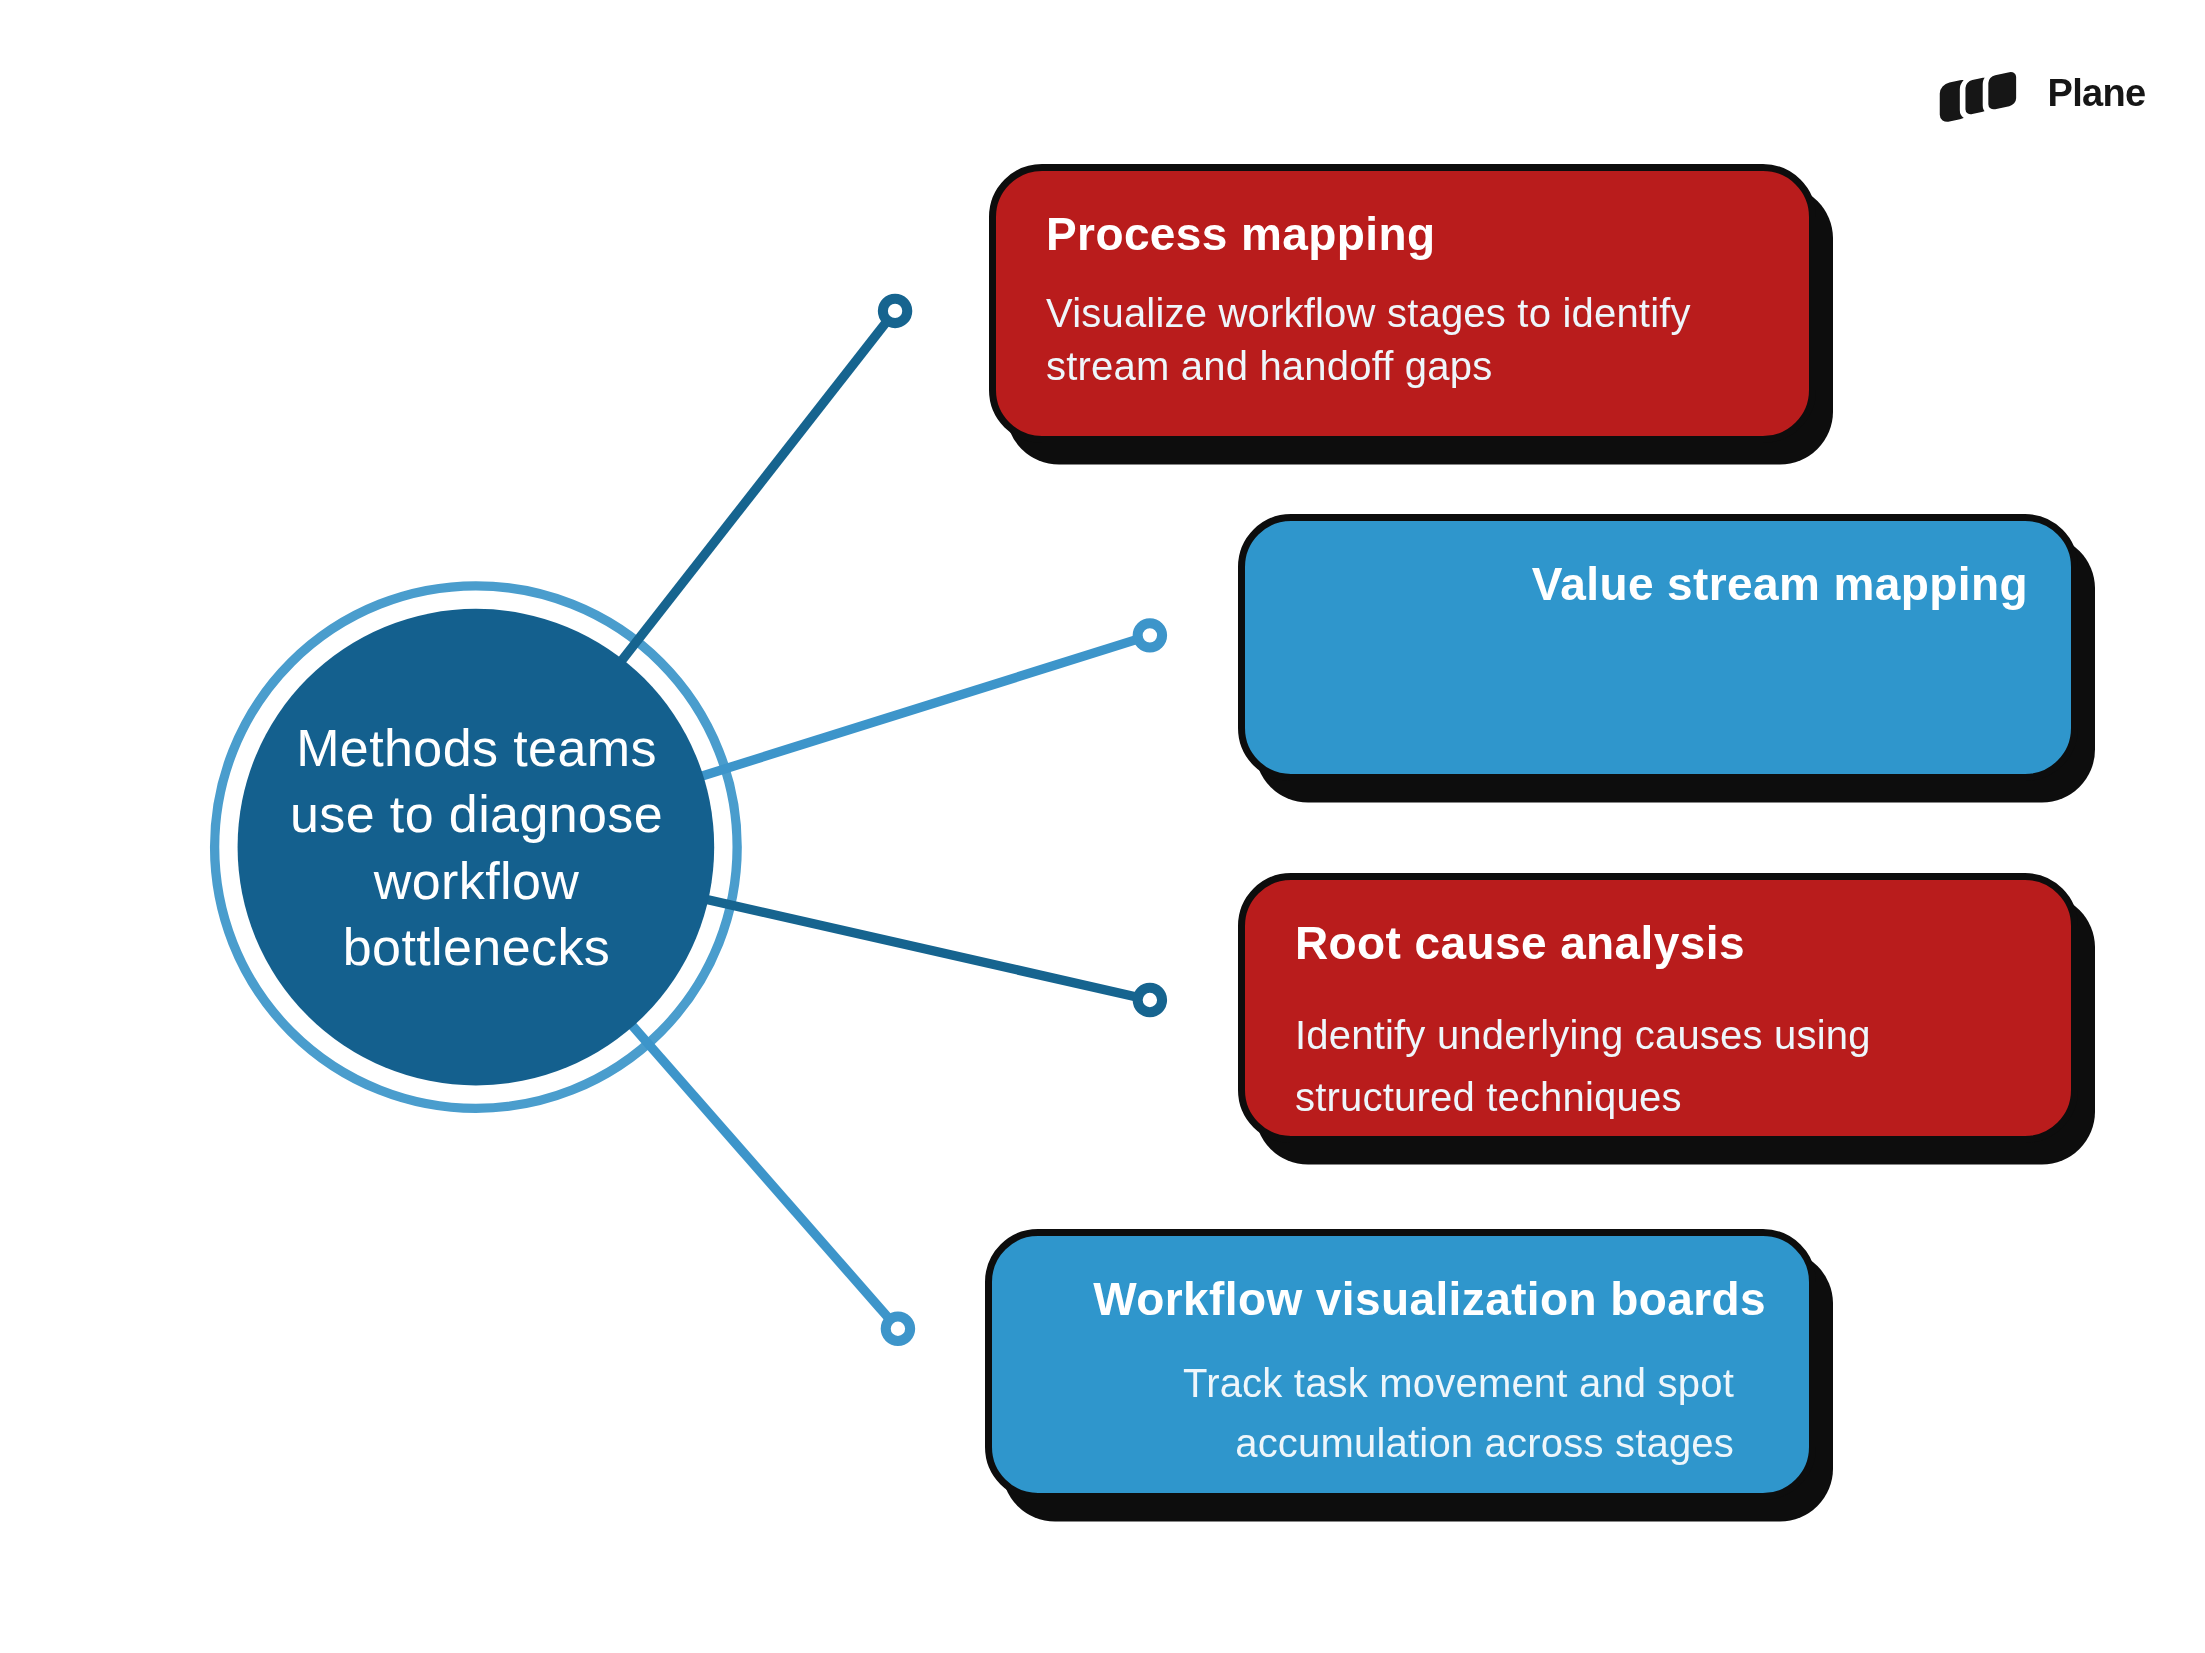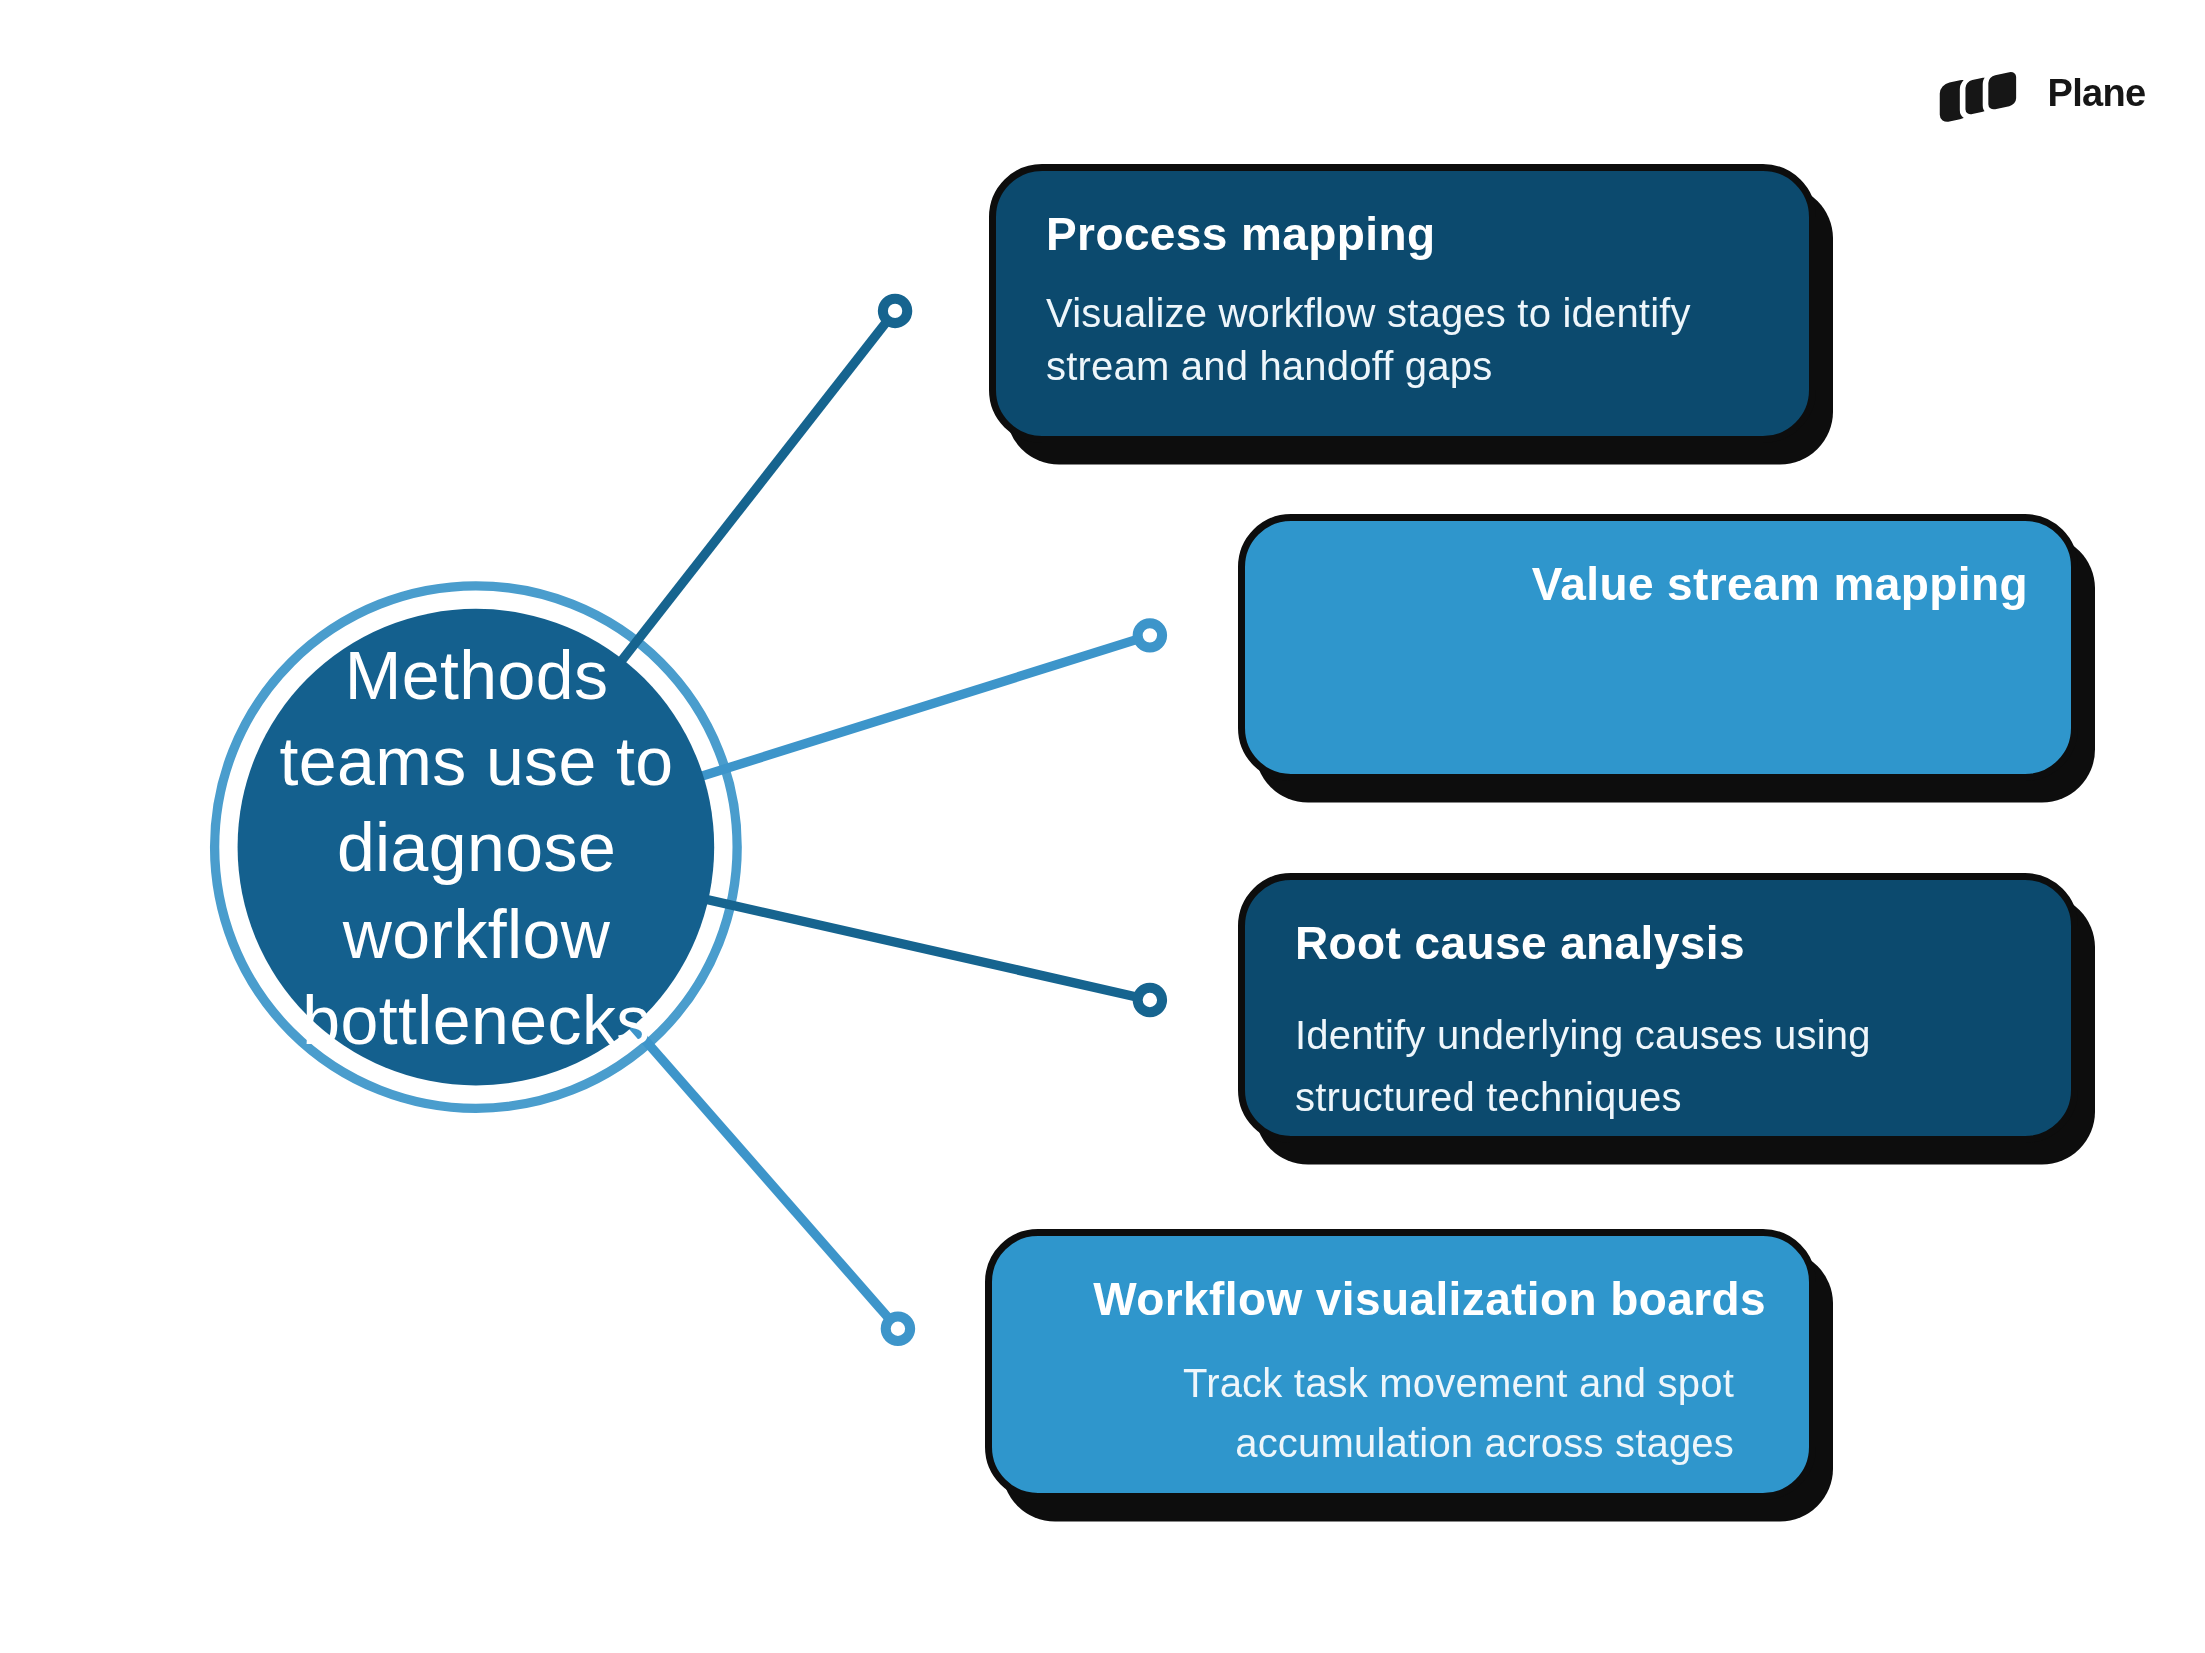--- a/index.html
+++ b/index.html
@@ -30,37 +30,37 @@
     width: 477px; height: 477px;
     display: flex;
     align-items: center;
     justify-content: center;
     pointer-events: none;
   }
   .center-label {
     width: 431px;
     margin: 0;
     color: #ffffff;
-    font-size: 68px;
+    font-size: 52px;
     line-height: 1.27;
     font-weight: 500;
     text-align: center;
     letter-spacing: 0.4px;
   }
 
   
   .card {
     position: absolute;
     box-sizing: border-box;
     border: 7.2px solid #0d0d0d;
     border-radius: 53px;
     box-shadow: 17px 21.5px 0 #0d0d0d;
     padding: 37px 43px 37px 50px;
   }
-  .card.dark  { background: #0c4a6e; }
+  .card.dark  { background: #b91c1c; }
   .card.light { background: #2F96CC; text-align: right; }
 
   .card h2 {
     margin: 0;
     color: #ffffff;
     font-size: 46px;
     line-height: 1.15;
     font-weight: 600;
     letter-spacing: 0.4px;
   }

